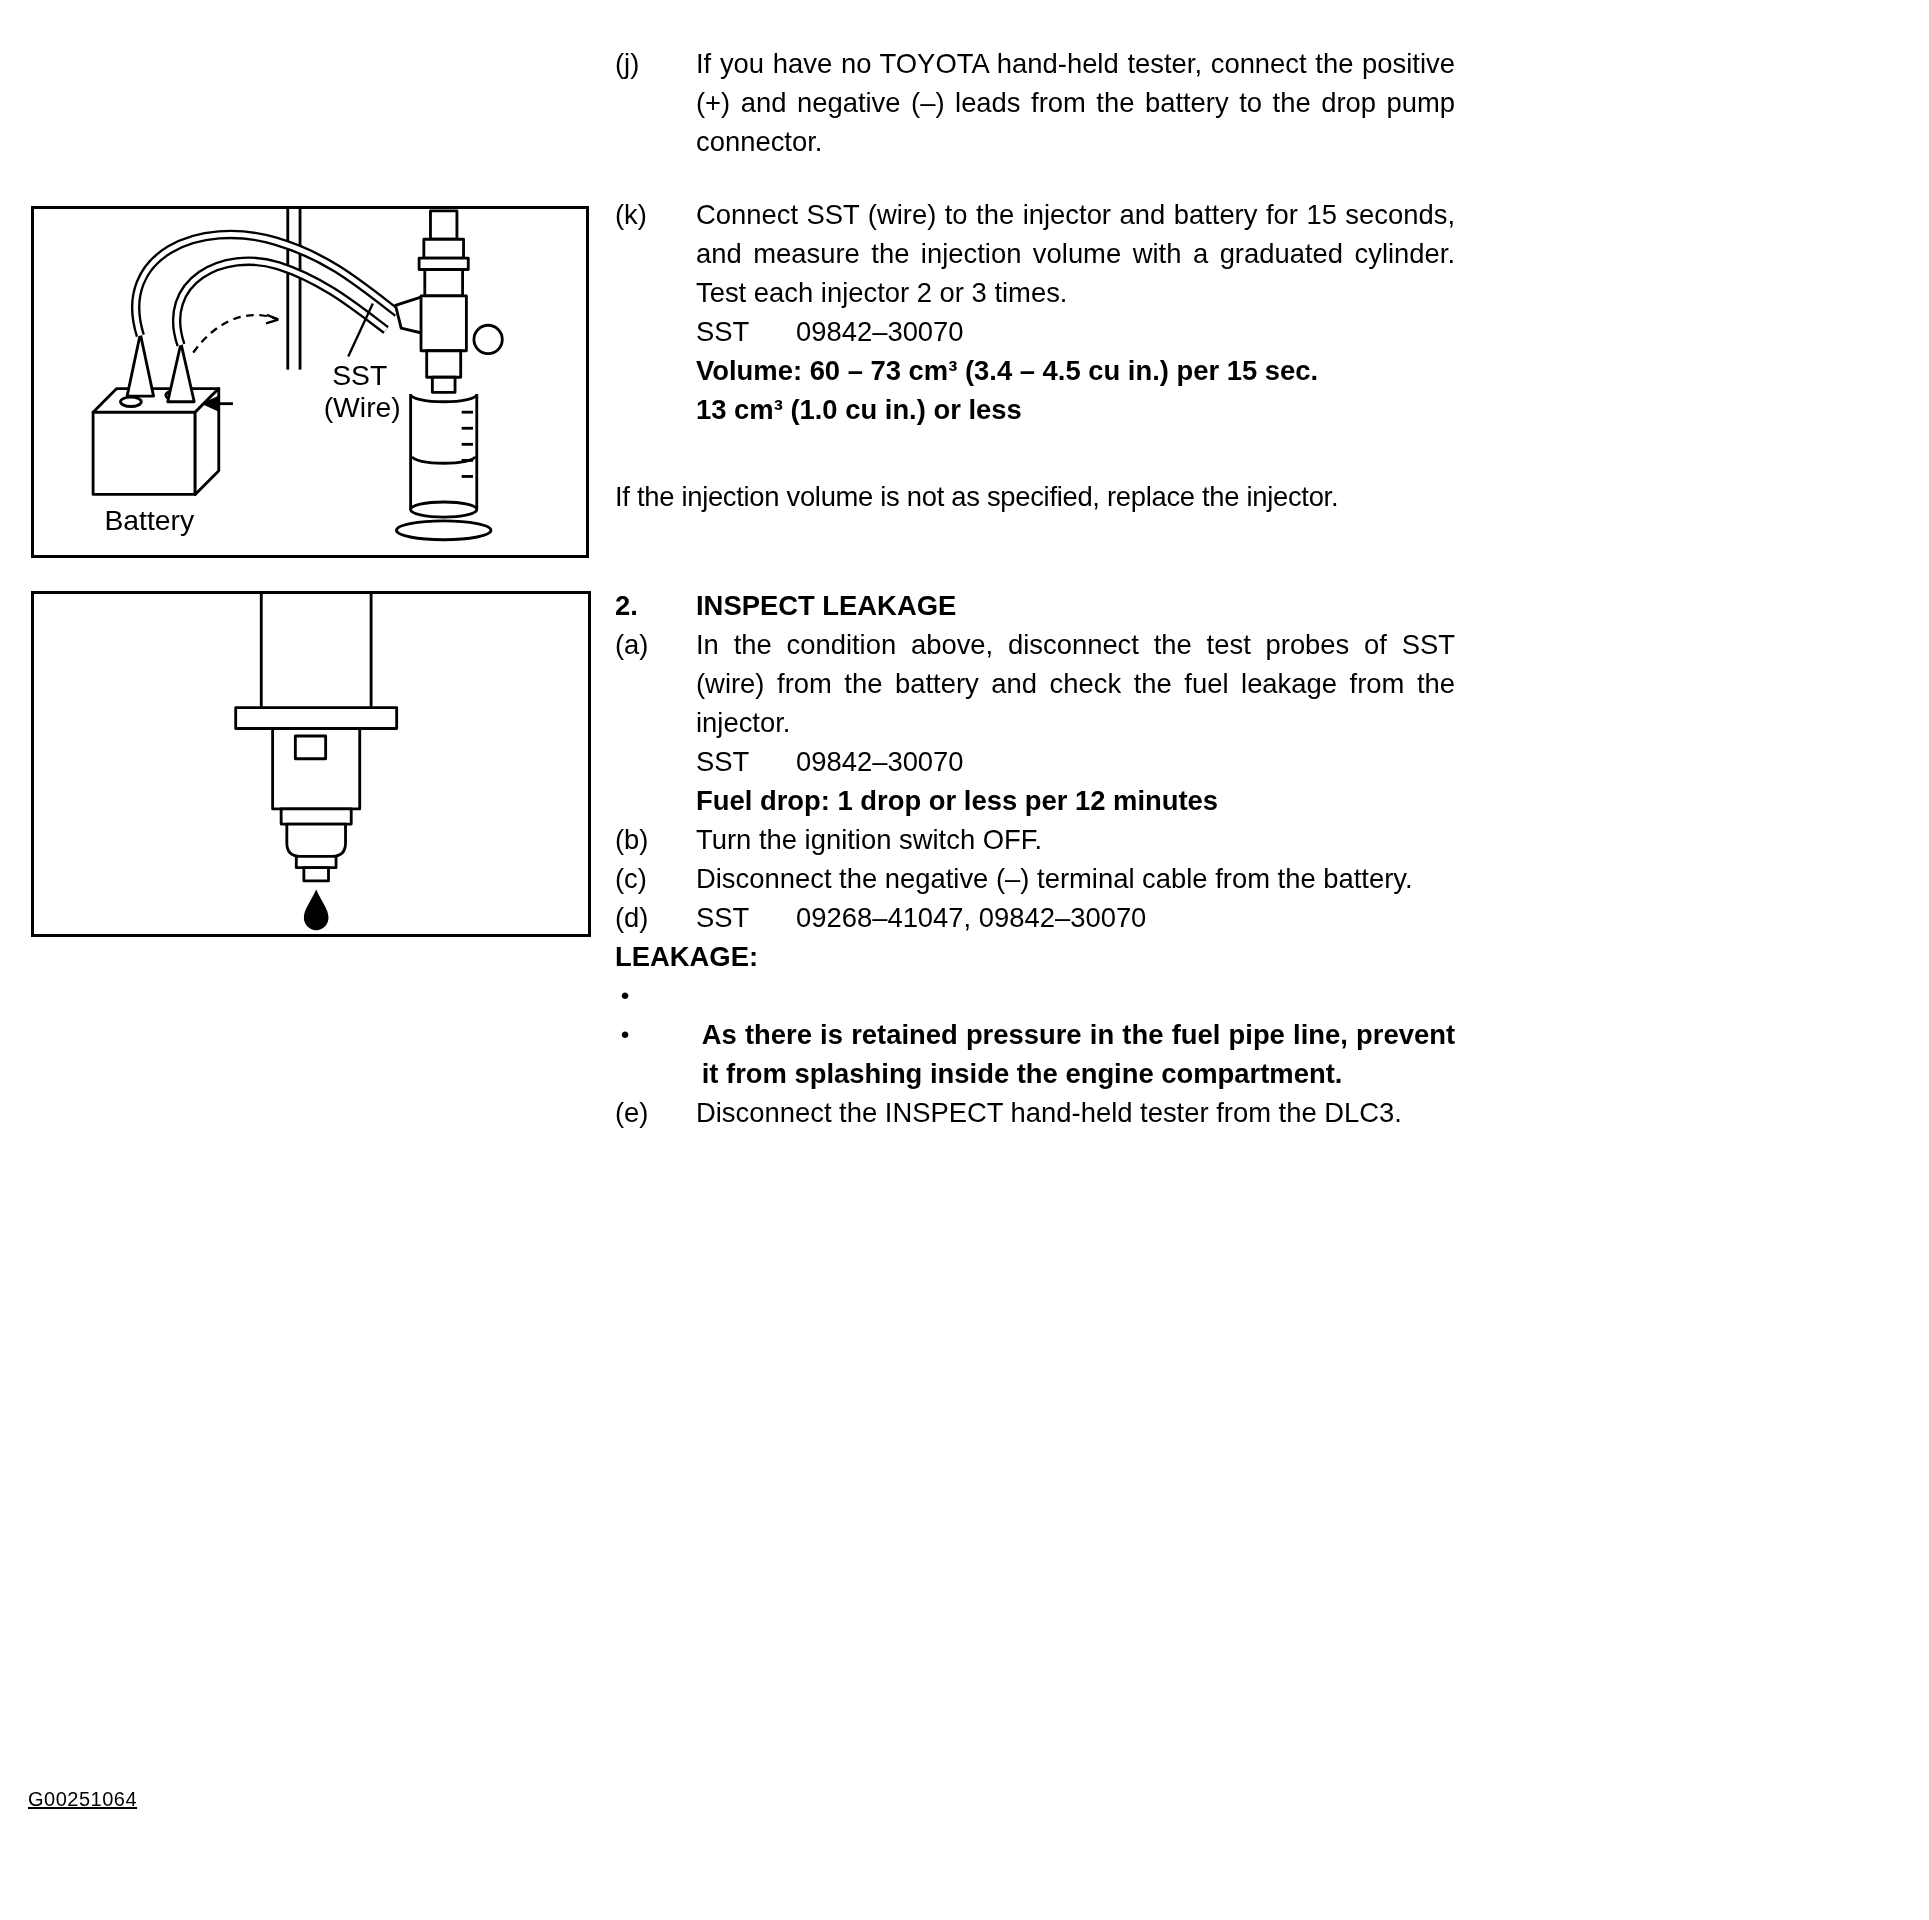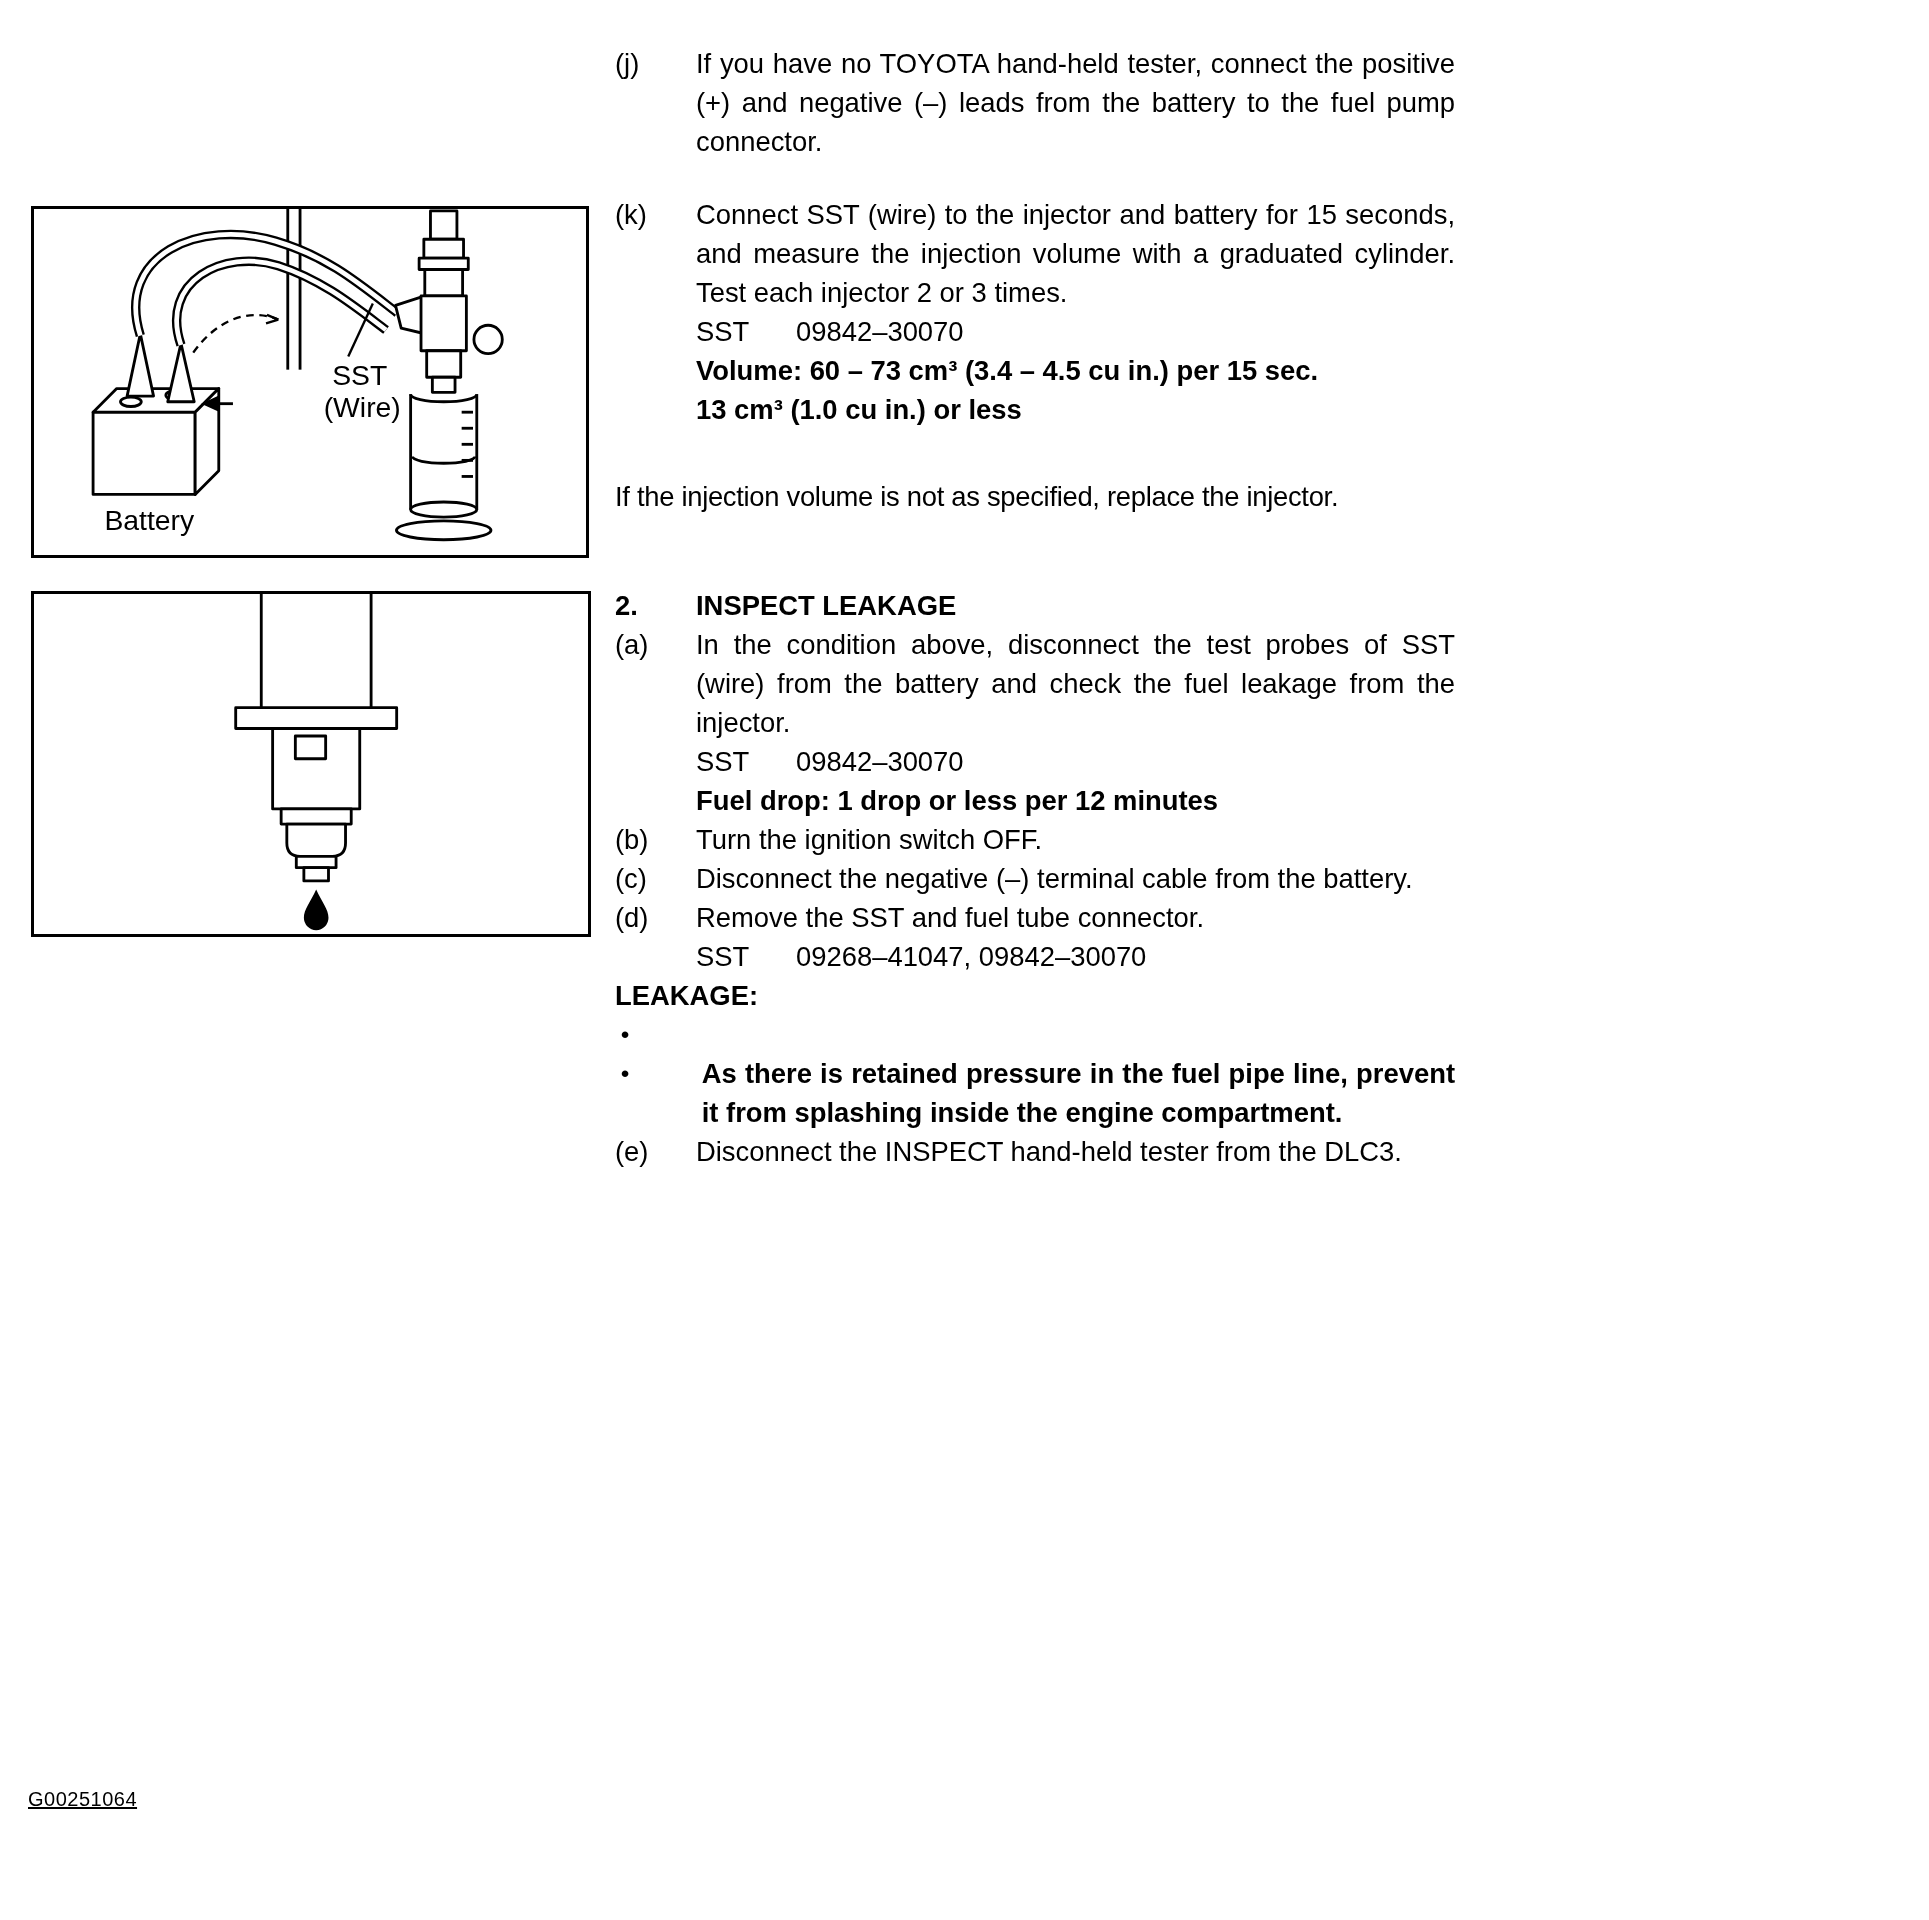--- a/index.html
+++ b/index.html
@@ -145,21 +145,21 @@
       </g>
       <path d="M298,312 C304,325 311,333 311,342 A13,13 0 1 1 285,342 C285,333 292,325 298,312 Z" fill="#000"></path>
     </svg>
   </div>
 
   <div class="textcol">
 
     <div class="li">
       <span class="marker">(j)</span>
       <div class="body">
-        <p class="t just">If you have no TOYOTA hand-held tester, connect the positive (+) and negative (–) leads from the battery to the fuel pump connector.</p>
+        <p class="t just">If you have no TOYOTA hand-held tester, connect the positive (+) and negative (–) leads from the battery to the drop pump connector.</p>
       </div>
     </div>
 
     <div class="li gap-sm">
       <span class="marker">(k)</span>
       <div class="body">
         <p class="t just">Connect SST (wire) to the injector and battery for 15 seconds, and measure the injection volume with a graduated cylinder. Test each injector 2 or 3 times.</p>
         <p class="t"><span class="sst-label">SST</span><span>09842–30070</span></p>
         <p class="t b">Volume: 60 – 73 cm³ (3.4 – 4.5 cu in.) per 15 sec.</p>
         <p class="t b">13 cm³ (1.0 cu in.) or less</p>
@@ -194,21 +194,20 @@
     <div class="li">
       <span class="marker">(c)</span>
       <div class="body">
         <p class="t just">Disconnect the negative (–) terminal cable from the battery.</p>
       </div>
     </div>
 
     <div class="li">
       <span class="marker">(d)</span>
       <div class="body">
-        <p class="t just">Remove the SST and fuel tube connector.</p>
         <p class="t"><span class="sst-label">SST</span><span>09268–41047, 09842–30070</span></p>
       </div>
     </div>
 
     <div>
       <p class="t b">LEAKAGE:</p>
 
       <div class="li">
         <span class="bullet-mark">•</span>
       </div>

